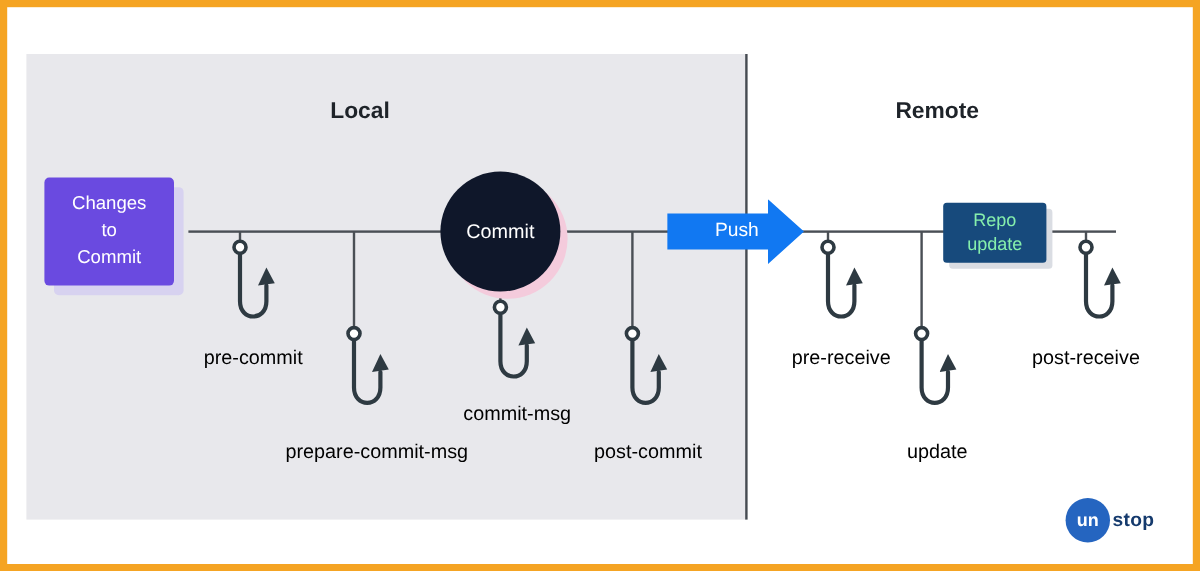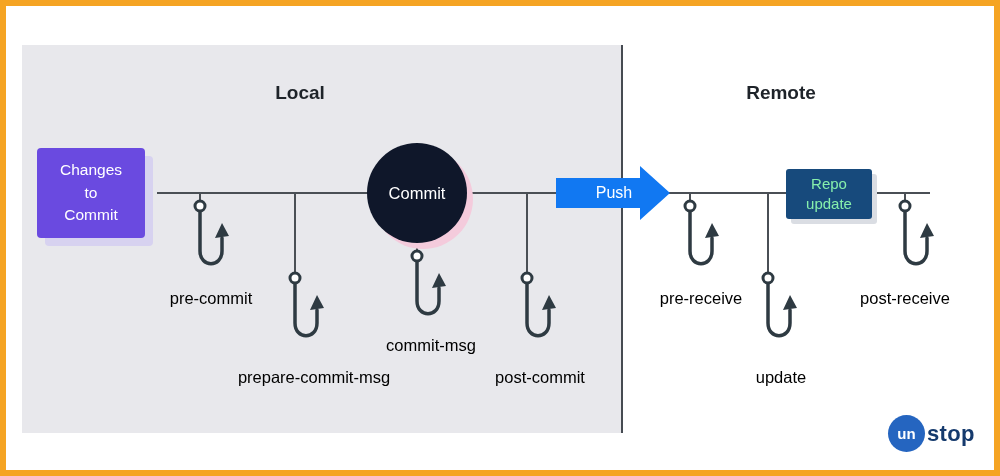--- a/index.html
+++ b/index.html
@@ -42,21 +42,21 @@
   .hook{position:absolute;z-index:2;}
   .hook-label{
     position:absolute;transform:translateX(-50%);white-space:nowrap;
     font-size:16.5px;color:#000000;z-index:2;
   }
   .logo{position:absolute;left:888px;top:415px;display:flex;align-items:center;z-index:3;}
   .logo-circle{
     width:37px;height:37px;border-radius:50%;background:#2565C0;color:#ffffff;
     display:flex;align-items:center;justify-content:center;font-size:15px;font-weight:700;
   }
-  .logo-stop{color:#153A6D;font-size:22px;font-weight:800;margin-left:2px;letter-spacing:0.3px;}
+  .logo-stop{color:#153A6D;font-size:16px;font-weight:800;margin-left:2px;letter-spacing:0.3px;}
 </style>
 </head>
 <body>
 
 <div class="canvas">
 
   <div class="panel-local"></div>
   <div class="divider"></div>
 
   <div class="section-title" style="left:681px">Remote</div>

